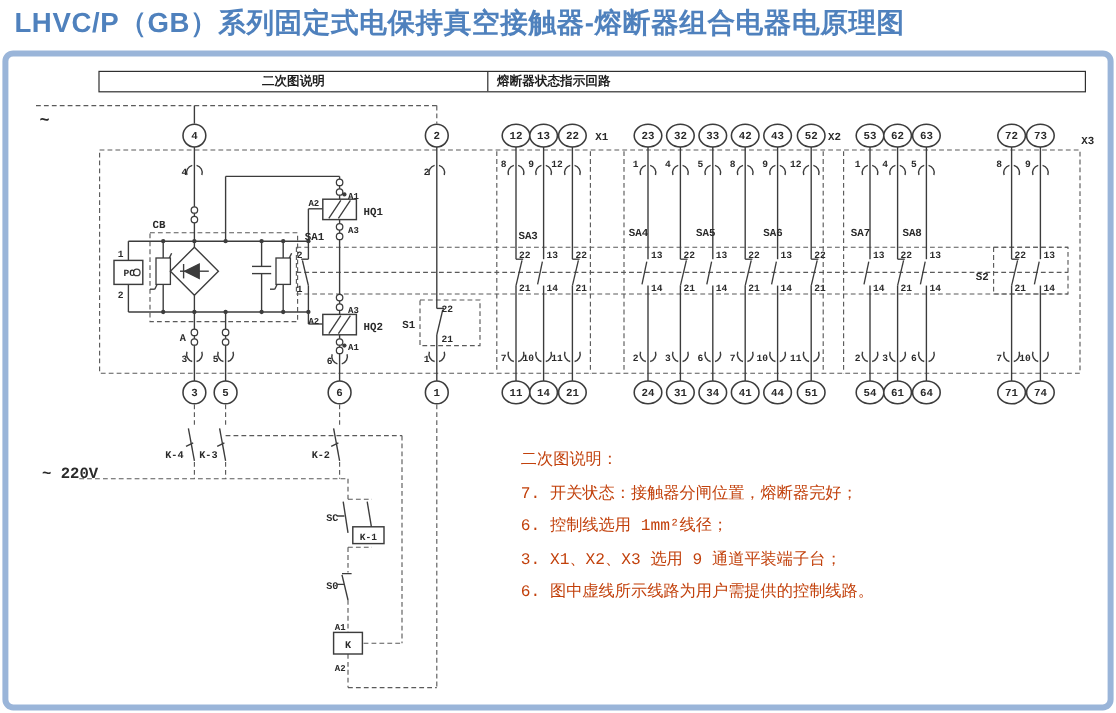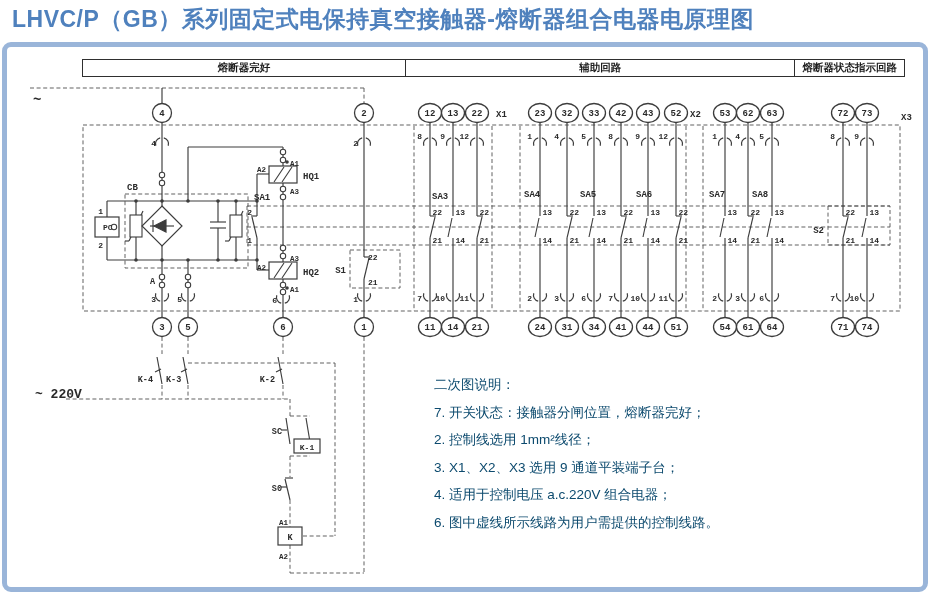--- a/index.html
+++ b/index.html
@@ -9,21 +9,21 @@
               color:#4f81bd;letter-spacing:0.5px;white-space:nowrap;}
   #frame{position:absolute;left:2px;top:42px;width:916px;height:540px;
          border:5px solid #9ab5d9;border-radius:9px;background:#fff;}
   #header-bar{position:absolute;left:82px;top:59px;width:823px;height:18px;
               display:flex;border:1.6px solid #2f2f2f;box-sizing:border-box;background:#fff;z-index:3;}
   .hsec{display:flex;align-items:center;justify-content:center;font-size:10.5px;
         font-weight:bold;color:#1d1d1d;box-sizing:border-box;height:100%;}
   .hsec + .hsec{border-left:1.6px solid #2f2f2f;}
   #schembox{position:absolute;left:0;top:0;width:930px;height:594px;z-index:2;}
   #notes{position:absolute;left:434px;top:371px;width:430px;z-index:4;
-         font-size:13.5px;color:#0c4a6e;line-height:27.5px;background:transparent;}
+         font-size:13.5px;color:#c2410c;line-height:27.5px;background:transparent;font-family:Liberation Mono, monospace;}
   #notes div{white-space:nowrap;}
 </style>
 </head>
 <body>
 
 <div id="stage">
   <div id="page-title">LHVC/P（GB）系列固定式电保持真空接触器-熔断器组合电器电原理图</div>
   <div id="frame"></div>
 
   <svg id="schembox" viewBox="0 0 930 594" xmlns="http://www.w3.org/2000/svg">
@@ -403,26 +403,24 @@
       <text x="275" y="382" text-anchor="end" font-size="8.5" font-family="&quot;Liberation Mono&quot;,&quot;DejaVu Sans Mono&quot;,monospace" font-weight="bold" fill="#2a2a2a">K-2</text>
       <text x="282" y="434" text-anchor="end" font-size="8.5" font-family="&quot;Liberation Mono&quot;,&quot;DejaVu Sans Mono&quot;,monospace" font-weight="bold" fill="#2a2a2a">SC</text>
       <text x="307" y="450" text-anchor="middle" font-size="8" font-family="&quot;Liberation Mono&quot;,&quot;DejaVu Sans Mono&quot;,monospace" font-weight="bold" fill="#2a2a2a">K-1</text>
       <text x="282" y="491" text-anchor="end" font-size="8.5" font-family="&quot;Liberation Mono&quot;,&quot;DejaVu Sans Mono&quot;,monospace" font-weight="bold" fill="#2a2a2a">S0</text>
       <text x="288" y="525" text-anchor="end" font-size="7.5" font-family="&quot;Liberation Mono&quot;,&quot;DejaVu Sans Mono&quot;,monospace" font-weight="bold" fill="#2a2a2a">A1</text>
       <text x="288" y="559" text-anchor="end" font-size="7.5" font-family="&quot;Liberation Mono&quot;,&quot;DejaVu Sans Mono&quot;,monospace" font-weight="bold" fill="#2a2a2a">A2</text>
       <text x="290" y="540" text-anchor="middle" font-size="8.5" font-family="&quot;Liberation Mono&quot;,&quot;DejaVu Sans Mono&quot;,monospace" font-weight="bold" fill="#2a2a2a">K</text>
     </svg>
 
   <div id="header-bar">
-    <div class="hsec" style="width:323px">熔断器完好</div>
-    <div class="hsec" style="width:390px">辅助回路</div>
+    <div class="hsec" style="width:323px">二次图说明</div>
     <div class="hsec" style="width:110px">熔断器状态指示回路</div>
   </div>
 
   <div id="notes">
     <div>二次图说明：</div>
     <div>7. 开关状态：接触器分闸位置，熔断器完好；</div>
-    <div>2. 控制线选用 1mm²线径；</div>
+    <div>6. 控制线选用 1mm²线径；</div>
     <div>3. X1、X2、X3  选用 9 通道平装端子台；</div>
-    <div>4. 适用于控制电压 a.c.220V 组合电器；</div>
     <div>6. 图中虚线所示线路为用户需提供的控制线路。</div>
   </div>
 </div>
 
 </body></html>

